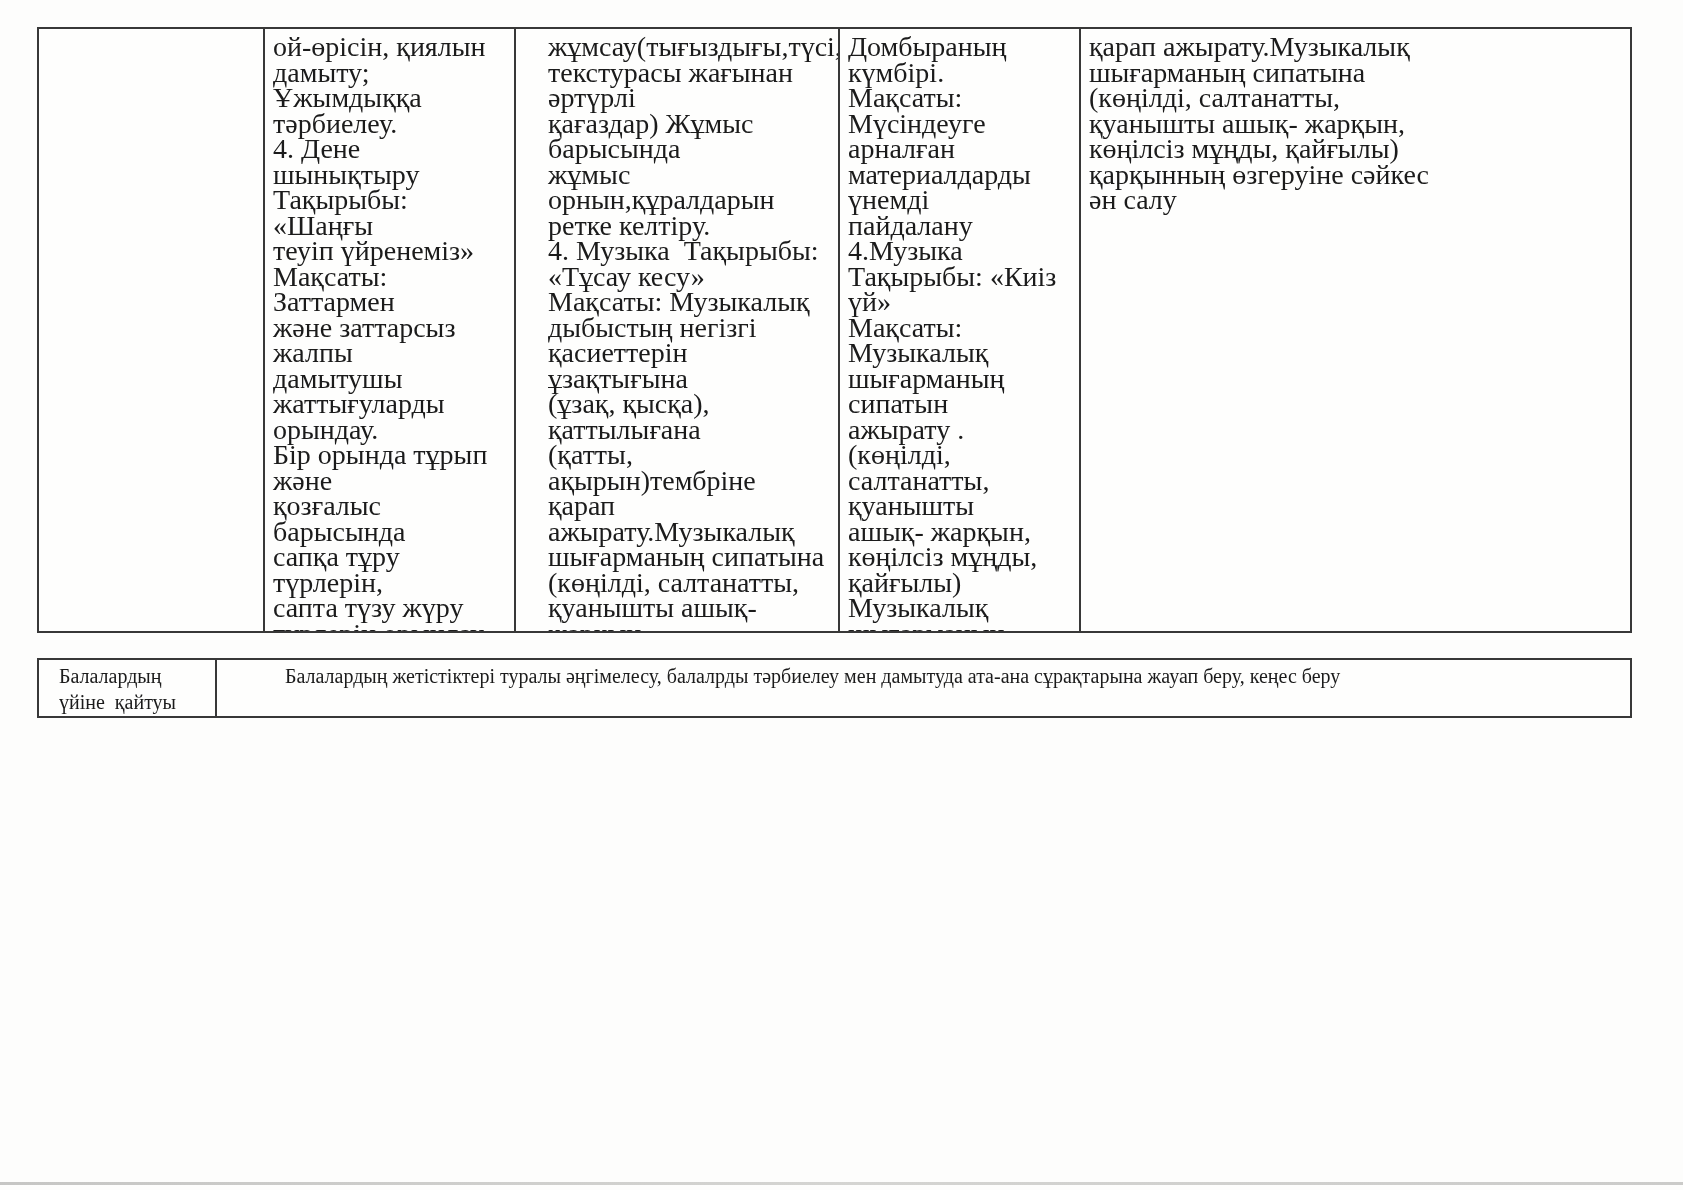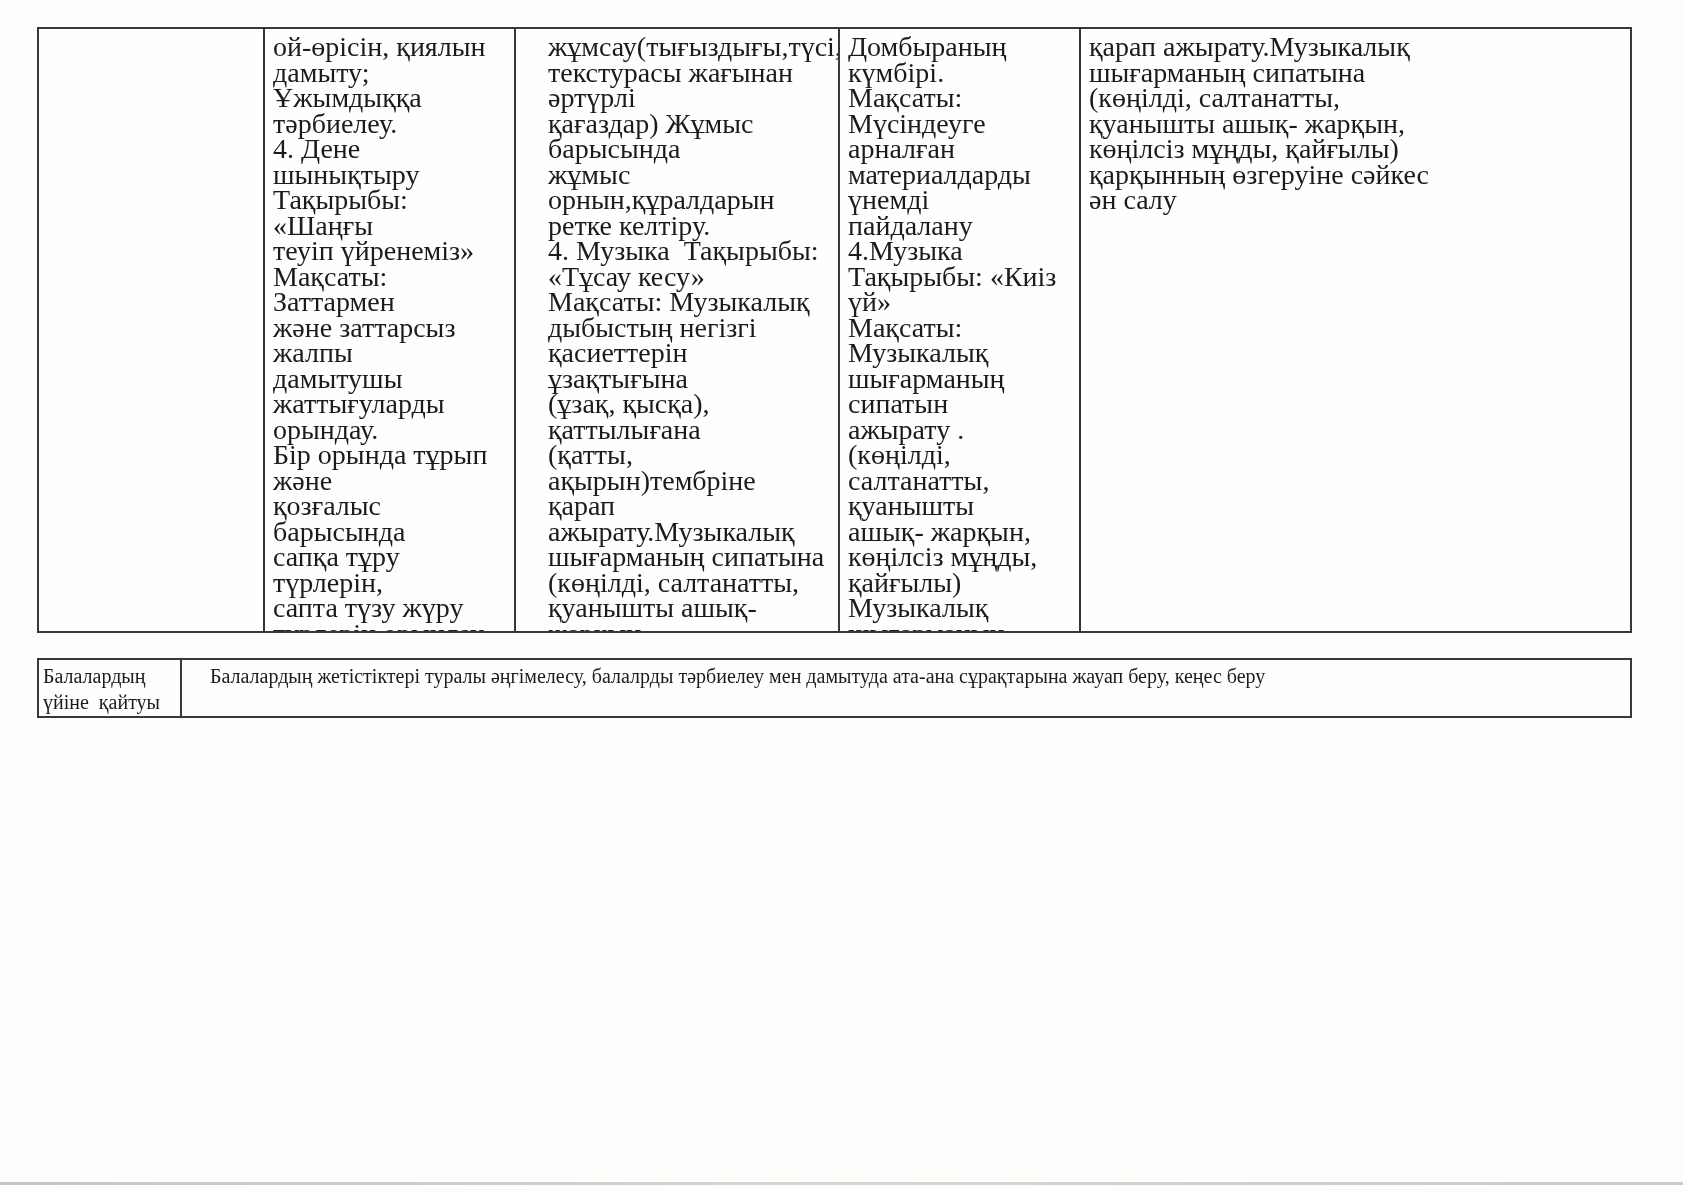--- a/index.html
+++ b/index.html
@@ -51,34 +51,35 @@
     top: 658px;
     width: 1595px;
     height: 60px;
     display: flex;
     border: 2px solid #383838;
     box-sizing: border-box;
     background: #fefefd;
   }
   .footer-label {
     box-sizing: border-box;
-    width: 143px;
+    width: 178px;
     border-right: 2px solid #383838;
-    padding: 3px 4px 3px 4px;
+    padding: 3px 4px 3px 20px;
     white-space: pre-wrap;
     font-size: 20px;
     line-height: 26px;
   }
   .footer-content {
     box-sizing: border-box;
     flex: 1;
     padding: 3px 10px 3px 28px;
     white-space: pre-wrap;
     font-size: 20px;
     line-height: 26px;
+    margin-left: 40px;
   }
   
   .scan-edge {
     position: absolute;
     left: 0;
     top: 1182px;
     width: 100%;
     height: 3px;
     background: linear-gradient(to right, #bcbcba, #cdcdca 50%, #c2c2c0);
     opacity: 0.85;

